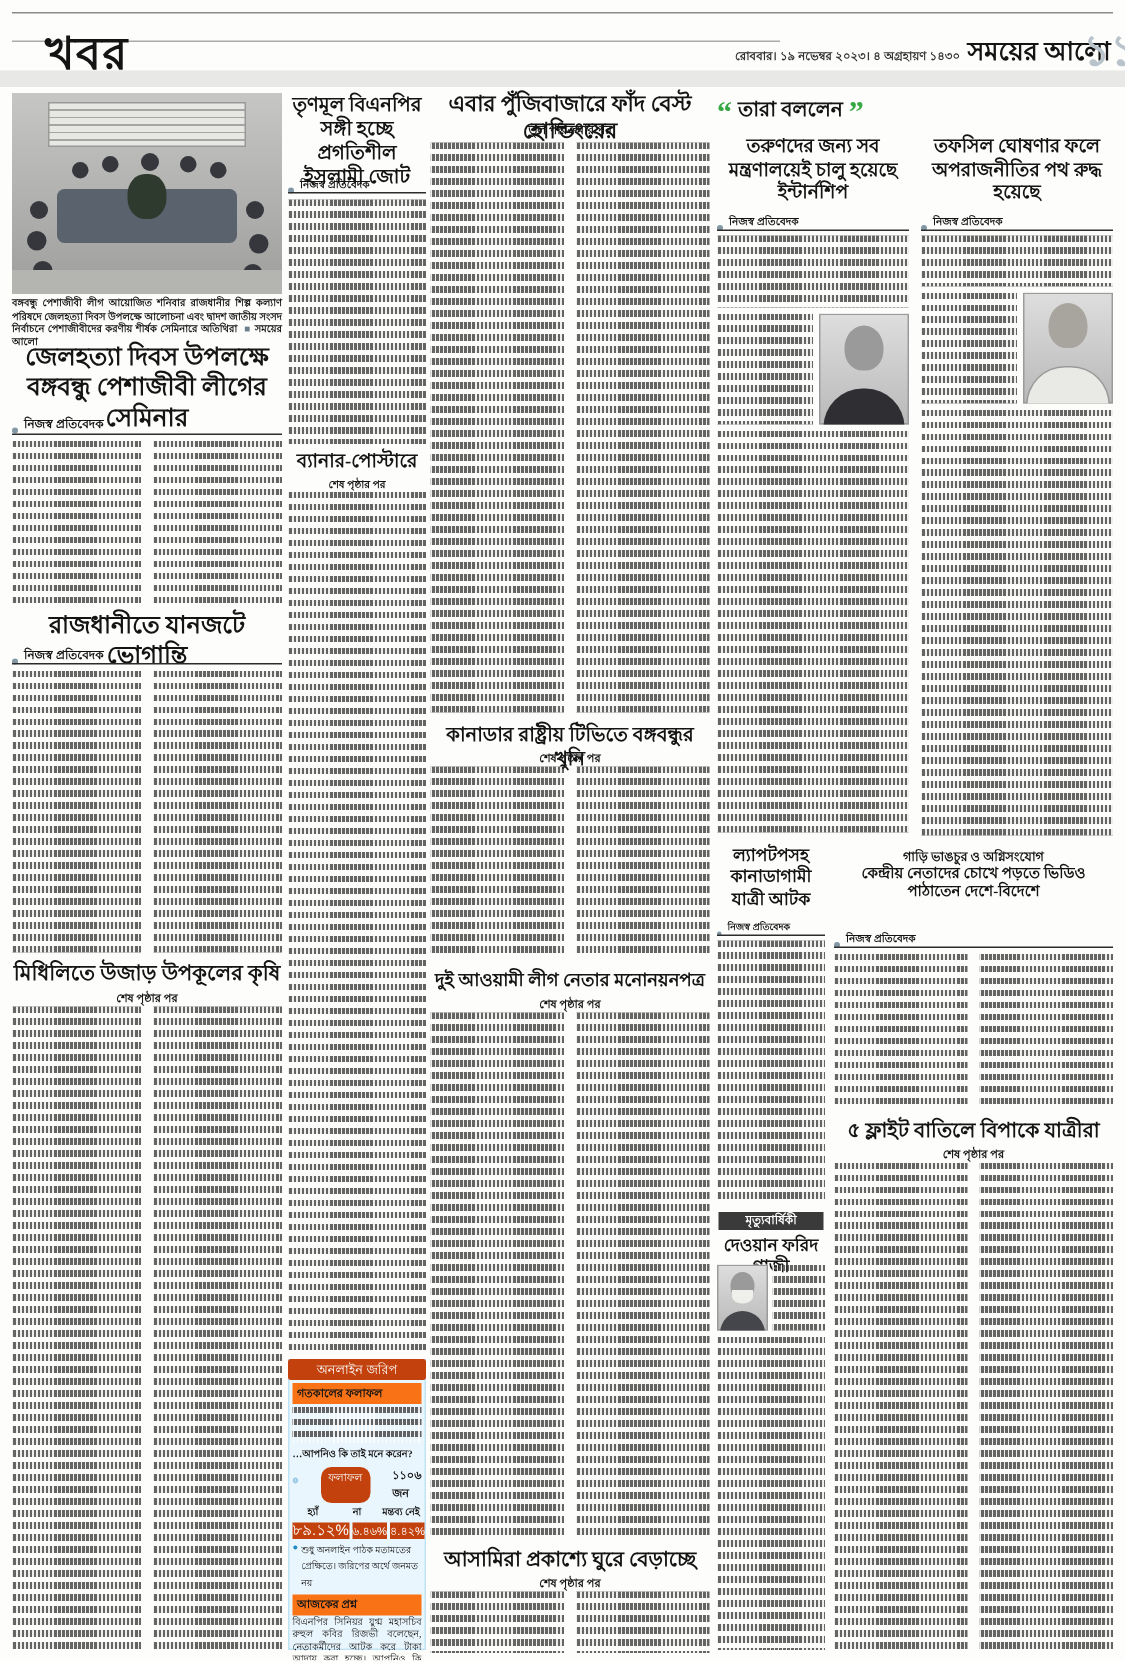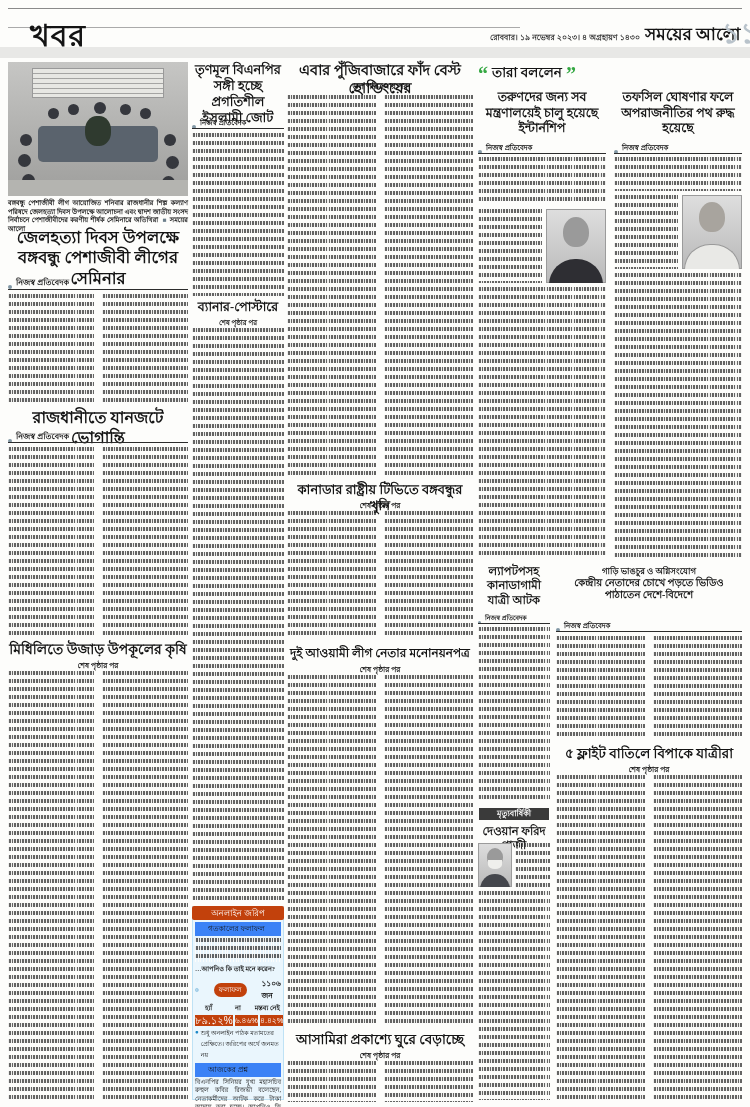--- a/index.html
+++ b/index.html
@@ -17,21 +17,21 @@
       font-size:8px;font-family:"Liberation Sans","DejaVu Sans",sans-serif}
   .dot{width:4px;height:4px;border-radius:50%;background:#8298a5;flex:0 0 auto}
   .rule{border-top:1px solid #2c2c2c;height:0}
   .cont{text-align:center;font-weight:700;font-size:7.5px}
   .cap{font-size:6.6px;font-weight:700;line-height:1.32;text-align:justify}
   .port{position:relative;background:linear-gradient(#dedede,#b9b9b9);overflow:hidden;
         box-shadow:0 0 0 1px #9b9b9b inset}
   .port i{position:absolute;left:50%;transform:translateX(-50%)}
   .chip{background:#c2410c;color:#fff;font-weight:400;text-align:center;
         font-family:"Liberation Sans","DejaVu Sans",sans-serif}
-  .strip{background:#3b82f6;font-weight:400;font-size:7.5px;padding:1px 13px}
+  .strip{background:#f97316;font-weight:700;font-size:7.5px;padding:1px 3px}
   .sans{font-family:"Liberation Sans","DejaVu Sans",sans-serif}
   .q{color:#35a843;font-weight:700;font-size:20px;line-height:0.6;vertical-align:-4px}
   .blob{position:absolute;background:#35373d;border-radius:50%}
 </style>
 </head>
 <body>
 
 <div id="page">
 
   <div class="a" style="left:8px;top:8px;width:734px">
@@ -114,21 +114,21 @@
   <div class="a h" style="left:192px;top:300px;width:92px;font-size:12.5px">ব্যানার-পোস্টারে</div>
   <div class="a cont" style="left:192px;top:317px;width:92px;font-size:7px">শেষ পৃষ্ঠার পর</div>
   <div class="a gk" style="left:192px;top:328px;width:92px;height:573px"></div>
 
   <div class="a" style="left:192px;top:906px;width:92px;height:194px;background:#eaf6fd;box-shadow:0 0 0 1px #bfe2f5 inset">
     <div class="chip" style="height:14px;line-height:14px;font-size:8.5px;border-radius:2px">অনলাইন জরিপ</div>
     <div style="padding:2px 3px">
       <div class="strip">গতকালের ফলাফল</div>
       <div class="gk" style="height:24px;margin:2px 0"></div>
       <div style="font-size:6.5px;font-weight:700">…আপনিও কি তাই মনে করেন?</div>
-      <div style="display:flex;align-items:center;gap:15px;margin:3px 0 1px">
+      <div style="display:flex;gap:15px;margin:3px 0 1px">
         <svg width="18" height="18" viewBox="0 0 24 24">
           <circle cx="12" cy="12" r="10" fill="#ffffff" stroke="#1e88c7" stroke-width="1.6"></circle>
           <ellipse cx="12" cy="12" rx="4.5" ry="10" fill="none" stroke="#1e88c7" stroke-width="1.2"></ellipse>
           <line x1="2" y1="12" x2="22" y2="12" stroke="#1e88c7" stroke-width="1.2"></line>
           <line x1="3.5" y1="7" x2="20.5" y2="7" stroke="#1e88c7" stroke-width="1"></line>
           <line x1="3.5" y1="17" x2="20.5" y2="17" stroke="#1e88c7" stroke-width="1"></line>
         </svg>
         <span class="chip" style="font-size:7px;padding:1px 5px;border-radius:7px">ফলাফল</span>
         <span style="margin-left:auto;font-size:7.5px;font-weight:700">১১০৬ জন</span>
       </div>

